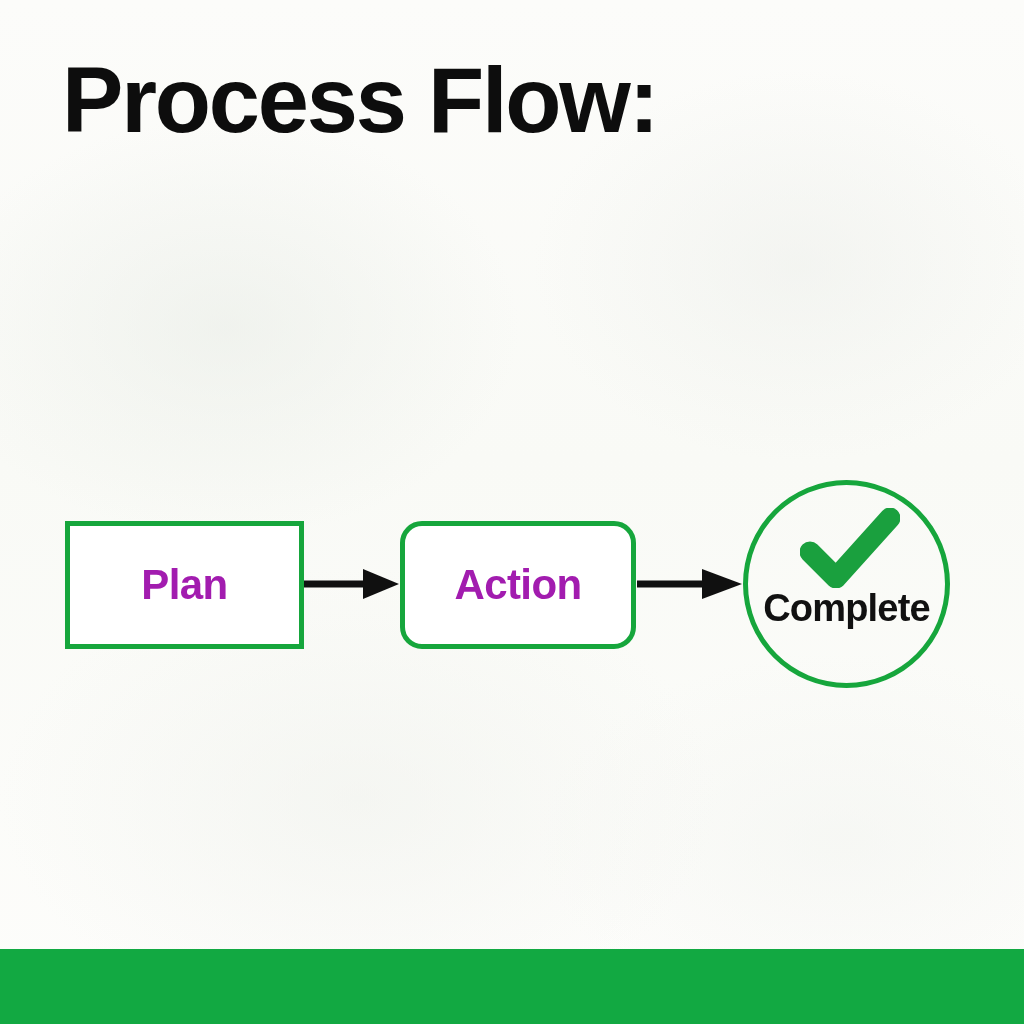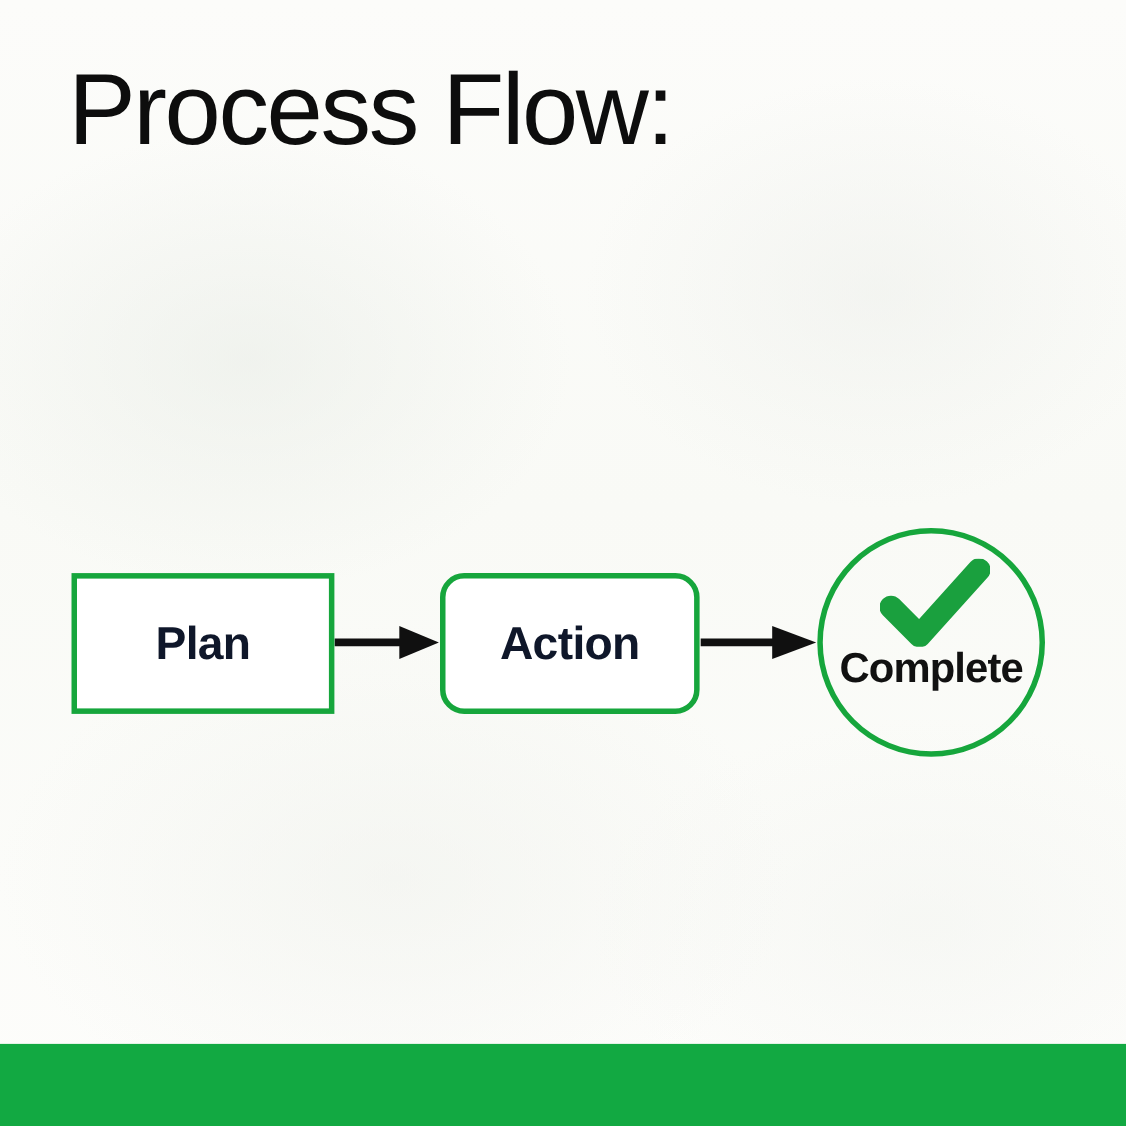--- a/index.html
+++ b/index.html
@@ -32,21 +32,21 @@
   
   #title-block {
     position: absolute;
     left: 62px;
     top: 48px;
     width: 800px;
   }
   .title-line {
     font-size: 92px;
     line-height: 104px;
-    font-weight: 400;
+    font-weight: 700;
     letter-spacing: -2.2px;
     color: #0d0d0d;
     white-space: nowrap;
   }
 
   
   #flow {
     position: absolute;
     left: 0;
     top: 0;
@@ -62,21 +62,21 @@
     border: 5px solid #16a63c;
     display: flex;
     align-items: center;
     justify-content: center;
     pointer-events: auto;
   }
   .node-label {
     font-size: 42px;
     font-weight: 700;
     letter-spacing: -0.6px;
-    color: #0f172a;
+    color: #a21caf;
   }
 
   #node-plan   { left: 65px;  top: 521px; width: 239px; height: 128px; }
   #node-action { left: 400px; top: 521px; width: 236px; height: 128px; border-radius: 22px; }
 
   
   #node-complete {
     position: absolute;
     left: 743px;
     top: 480px;

